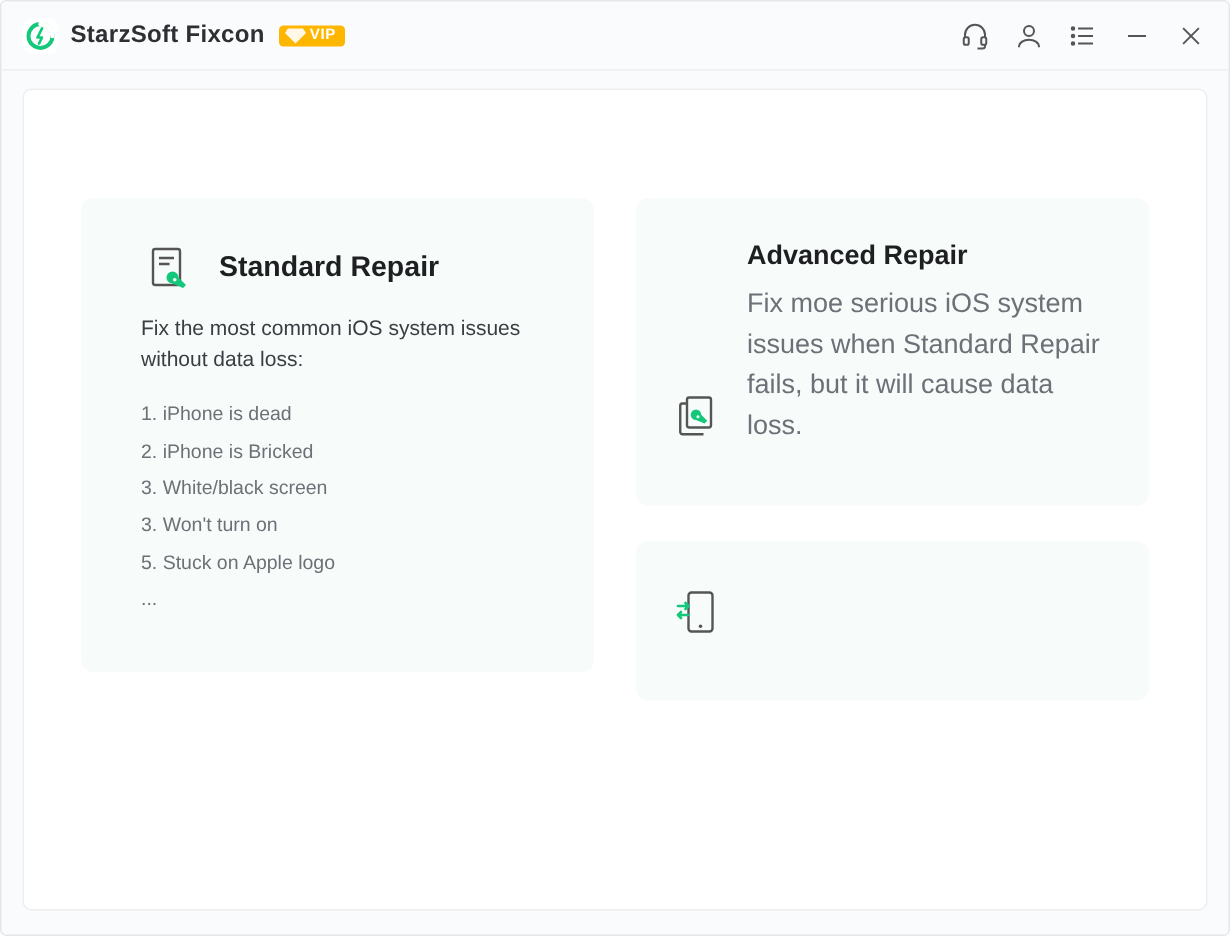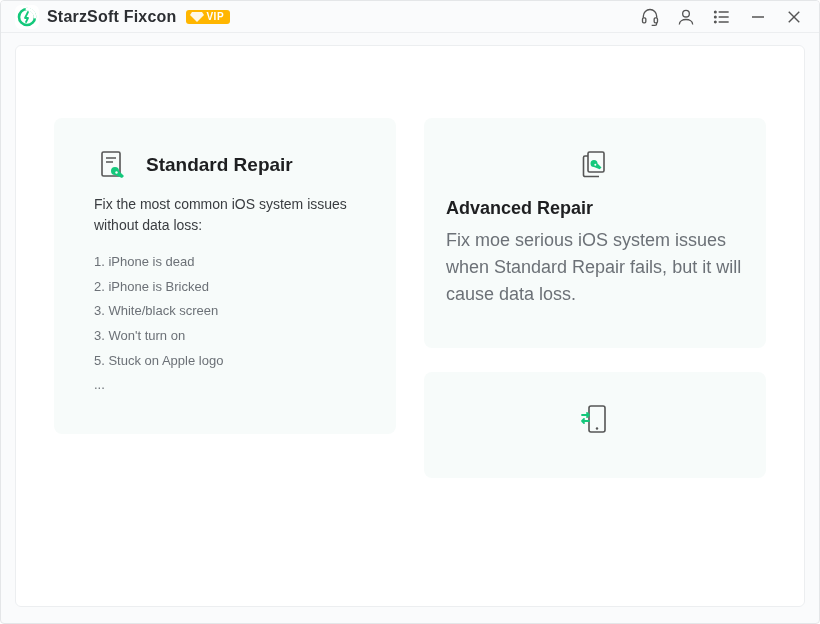--- a/index.html
+++ b/index.html
@@ -5,21 +5,21 @@
   * { box-sizing: border-box; margin: 0; padding: 0; }
   html, body { width: 820px; height: 624px; font-family: "Segoe UI", Arial, sans-serif; background:#fff; }
   .window {
     width: 820px; height: 624px;
     border: 1px solid #e4e6e8; border-radius: 4px;
     background: #fafbfc;
     display: flex; flex-direction: column;
     overflow: hidden;
   }
   .titlebar {
-    height: 32px; display: flex; align-items: center;
+    height: 46px; display: flex; align-items: center;
     padding: 0 14px 0 14px; border-bottom: 1px solid #eceef0;
     background: #fafbfc;
   }
   .logo-mark {
     width: 24px; height: 24px; border-radius: 6px;
     background: #fff; display:flex; align-items:center; justify-content:center;
     margin-right: 8px;
   }
   .app-title {
     font-size: 16px; font-weight: 600; color: #2d2f33; letter-spacing: .2px;
@@ -49,21 +49,21 @@
   .card.primary { padding: 28px 36px 36px 40px; }
   .card-head { display:flex; align-items:center; gap: 14px; margin-bottom: 10px; }
   .card-title { font-size: 19px; font-weight:600; color:#1e1f21; }
   .card.secondary .card-title { font-size: 18px; }
   .card-icon { width:38px; height:38px; display:flex; align-items:center; justify-content:center; }
   .card-desc { font-size: 18px; color:#6c7177; line-height: 1.5; }
   .card.primary .card-desc { margin-bottom: 14px; font-size:14px; color:#3a3d41; }
   .issue-list { list-style:none; }
   .issue-list li { font-size:13px; color:#6c7177; line-height:1.9; }
   .card.secondary { padding-left: 22px; padding-right: 22px; }
-  .card.secondary .card-head { align-items:center;flex-direction:column; }
+  .card.secondary .card-head { align-items:flex-end; }
 </style>
 </head>
 <body>
 
 <div class="window">
 
   <div class="titlebar">
     <div class="logo-mark">
       <svg width="20" height="20" viewBox="0 0 20 20">
         <circle cx="10" cy="10" r="8" fill="none" stroke="#14c87b" stroke-width="2.6"></circle>

